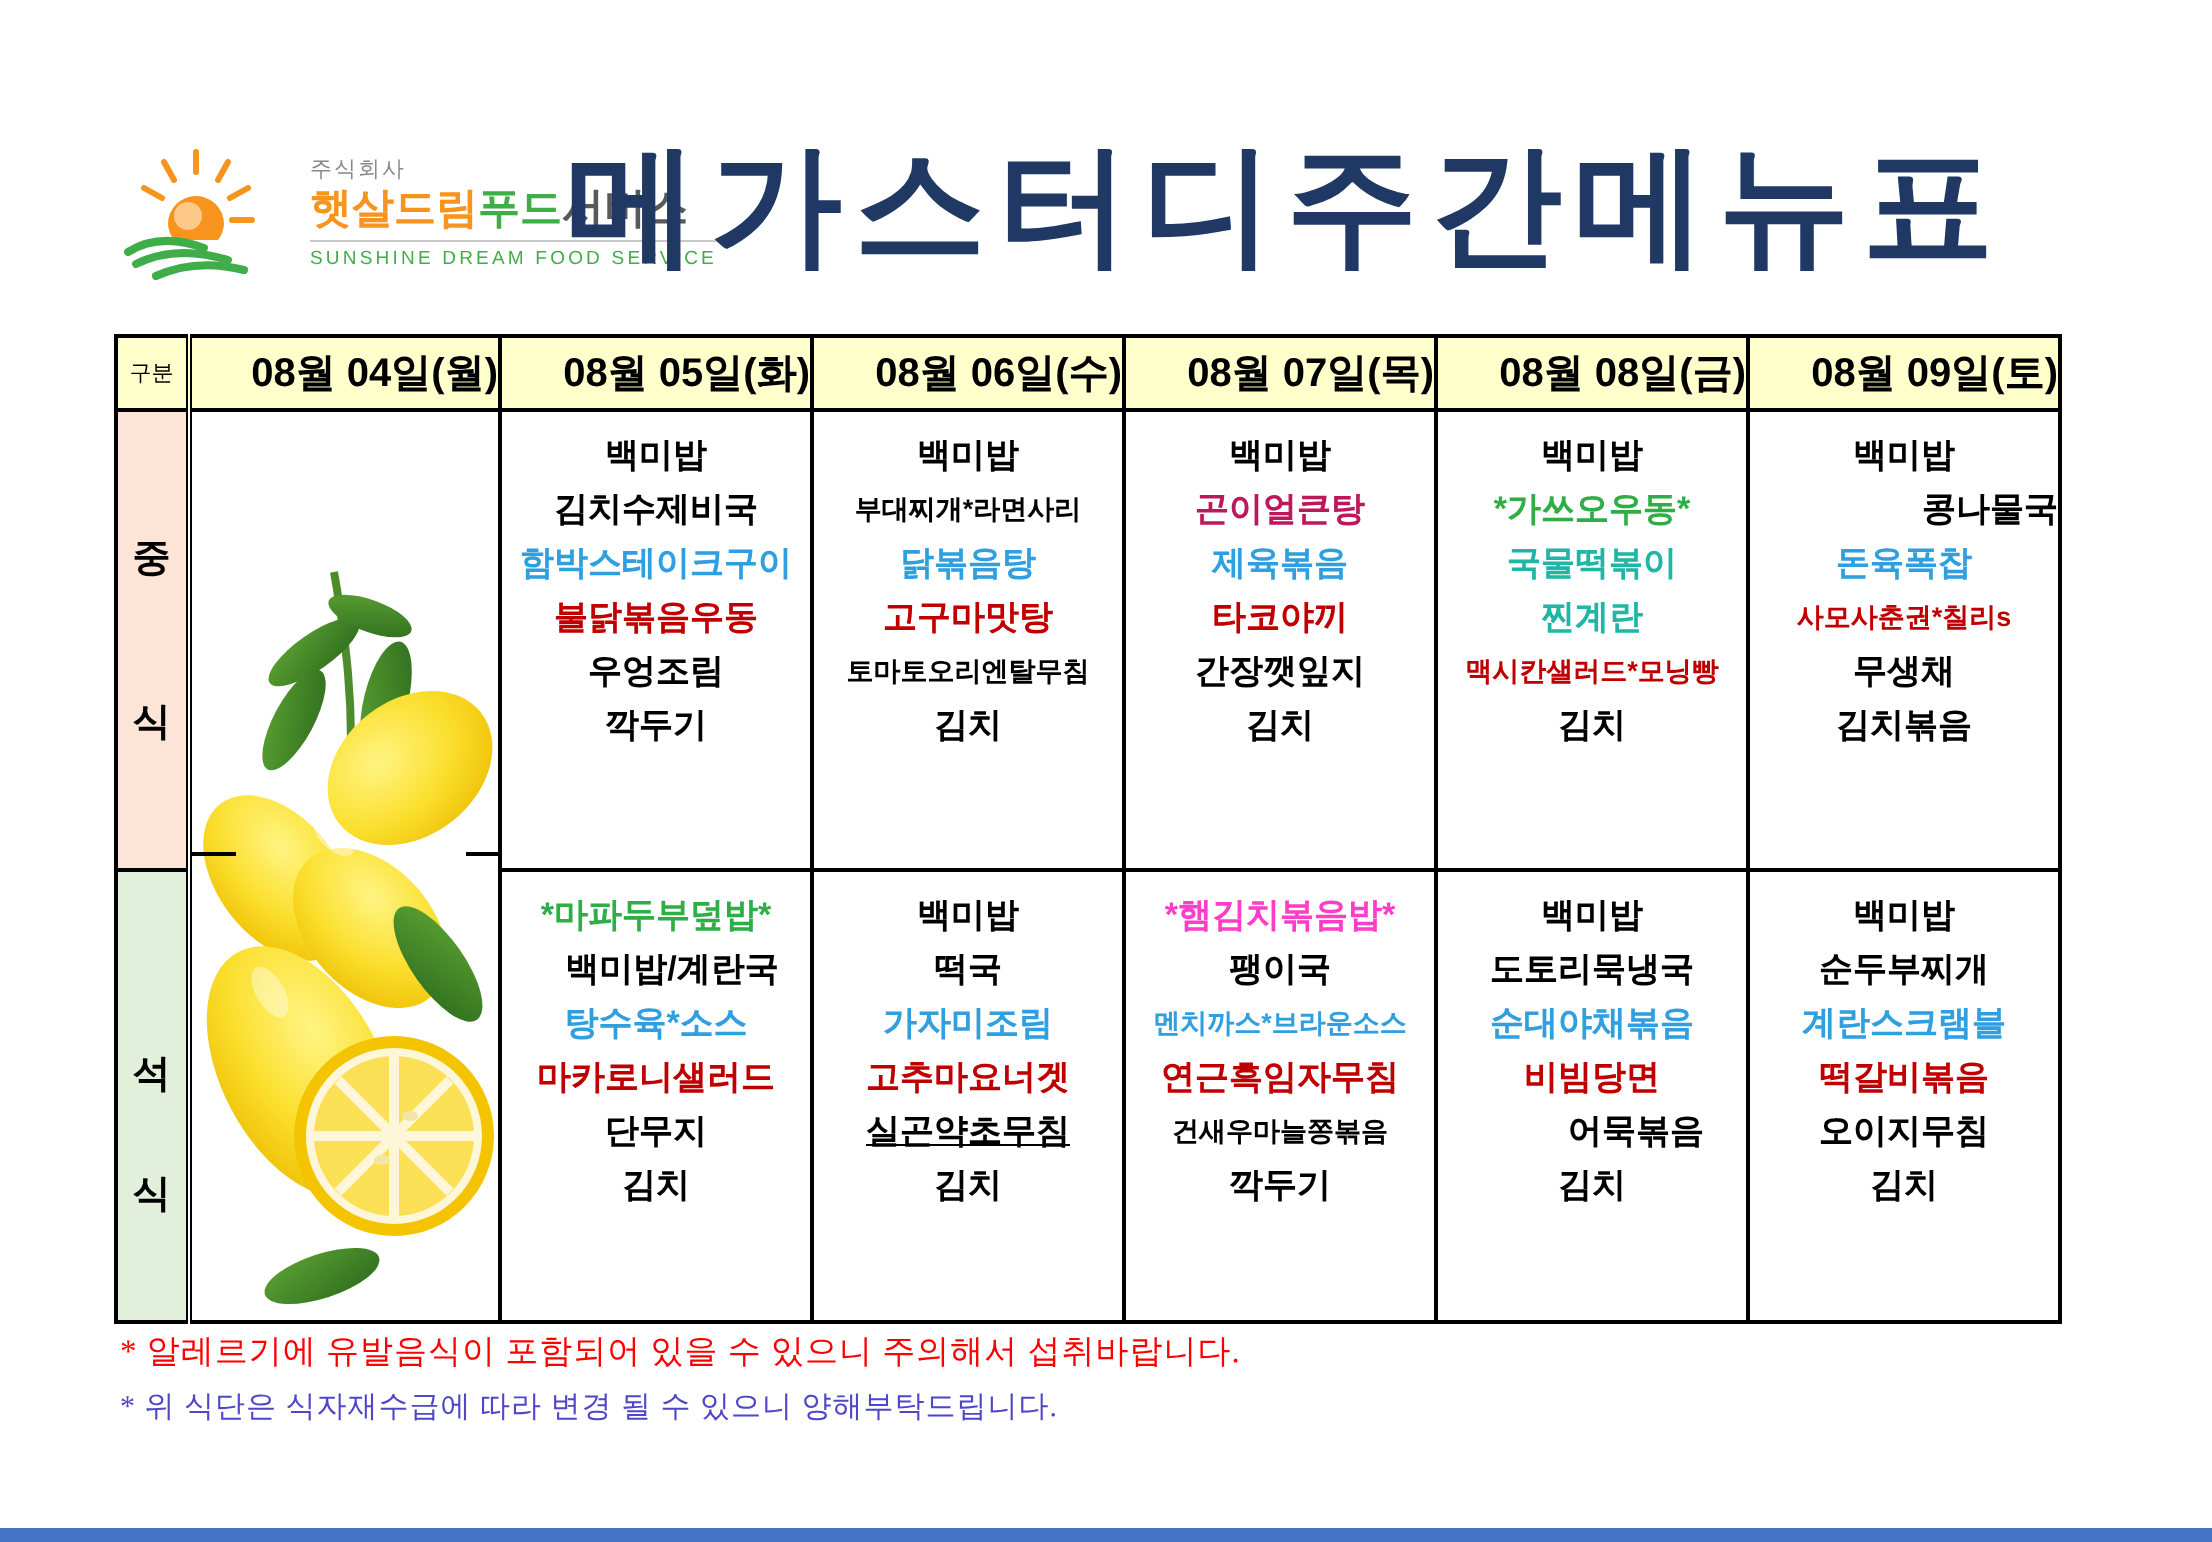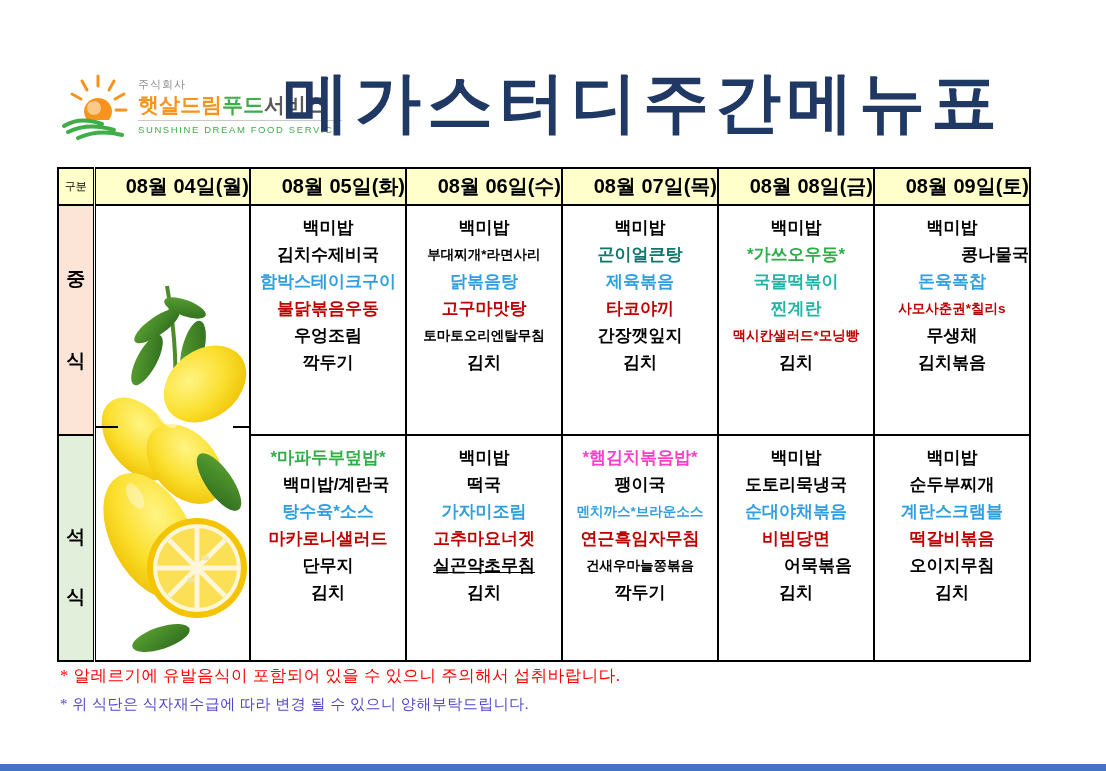--- a/index.html
+++ b/index.html
@@ -1,20 +1,20 @@
 <!DOCTYPE html>
 <html style="--c-title: #1F3864; --c-menu_black: #000000; --c-menu_blue: #2F9FE0; --c-menu_red: #C00000; --c-menu_green: #2FAE48; --c-menu_teal: #1FB6A6; --c-menu_magenta: #FF3DC8; --c-header_bg: #FFFFCC; --c-lunch_bg: #FCE4D6; --c-dinner_bg: #E2EFDA; --c-note_red: #FF0000; --c-note_purple: #4F46C8; --c-bottom_bar: #4472C4; --c-logo_orange: #F7941D; --c-logo_green: #3FAE49; --c-logo_gray: #58595B;"><head>
 <meta charset="utf-8">
 <style>
   * { margin:0; padding:0; box-sizing:border-box; }
   body { background:#888; font-family:"Liberation Sans", sans-serif; }
   .page { position:relative; width:1106px; height:771px; background:#fff; overflow:hidden; margin:0 auto; }
 
   
-  .logo { position:absolute; left:60px; top:72px; display:flex; align-items:center; gap:6px; }
+  .logo { position:absolute; left:60px; top:72px; display:flex; align-items:center; gap:23px; }
   .logo-text { display:flex; flex-direction:column; }
   .logo-company { font-size:11px; color:#8a8a8a; letter-spacing:1px; margin-bottom:1px; }
   .logo-name { font-size:21px; font-weight:bold; line-height:24px; border-bottom:1px solid #c9c9c9; padding-bottom:3px; }
   .logo-name .orange { color:var(--c-logo_orange); }
   .logo-name .green  { color:var(--c-logo_green); }
   .logo-name .gray   { color:var(--c-logo_gray); }
   .logo-sub { font-size:9.5px; color:var(--c-logo_green); letter-spacing:1.6px; margin-top:3px; white-space:nowrap; }
 
   
   .main-title { position:absolute; left:283px; top:58px; font-size:66px; font-weight:bold;
@@ -164,21 +164,21 @@
           <td class="menu-cell">
             <div class="menu-item" style="color: rgb(0, 0, 0);">백미밥</div>
             <div class="menu-item small" style="color: rgb(0, 0, 0);">부대찌개*라면사리</div>
             <div class="menu-item" style="color: rgb(47, 159, 224);">닭볶음탕</div>
             <div class="menu-item" style="color: rgb(192, 0, 0);">고구마맛탕</div>
             <div class="menu-item small" style="color: rgb(0, 0, 0);">토마토오리엔탈무침</div>
             <div class="menu-item" style="color: rgb(0, 0, 0);">김치</div>
           </td>
           <td class="menu-cell">
             <div class="menu-item" style="color: rgb(0, 0, 0);">백미밥</div>
-            <div class="menu-item" style="color: #0f766e;">곤이얼큰탕</div>
+            <div class="menu-item" style="color: #be185d;">곤이얼큰탕</div>
             <div class="menu-item" style="color: rgb(47, 159, 224);">제육볶음</div>
             <div class="menu-item" style="color: rgb(192, 0, 0);">타코야끼</div>
             <div class="menu-item" style="color: rgb(0, 0, 0);">간장깻잎지</div>
             <div class="menu-item" style="color: rgb(0, 0, 0);">김치</div>
           </td>
           <td class="menu-cell">
             <div class="menu-item" style="color: rgb(0, 0, 0);">백미밥</div>
             <div class="menu-item" style="color: rgb(47, 174, 72);">*가쓰오우동*</div>
             <div class="menu-item" style="color: rgb(31, 182, 166);">국물떡볶이</div>
             <div class="menu-item" style="color: rgb(31, 182, 166);">찐계란</div>

